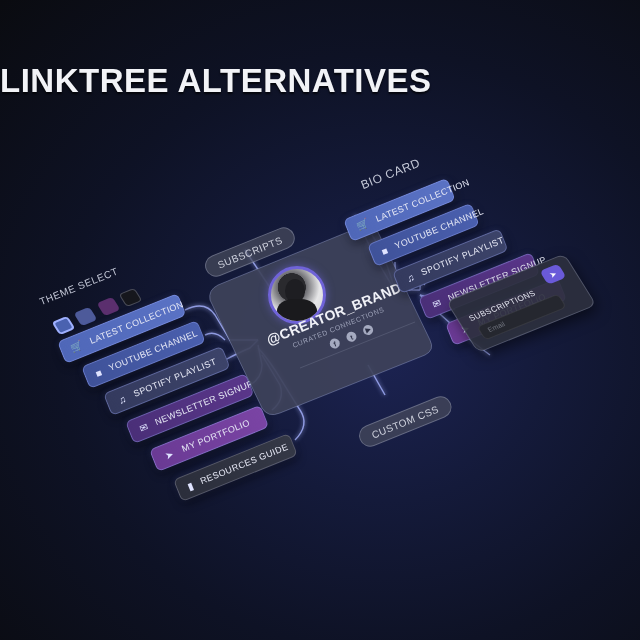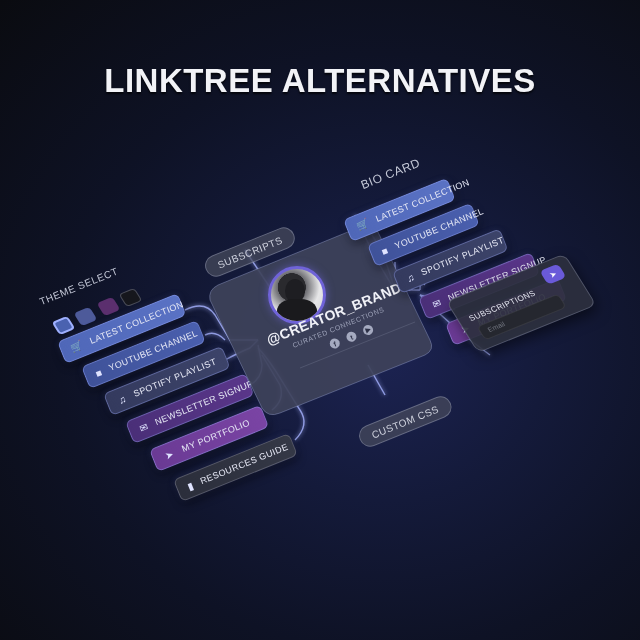--- a/index.html
+++ b/index.html
@@ -4,21 +4,21 @@
 <style>
   * { box-sizing: border-box; margin: 0; padding: 0; }
   html, body { width: 640px; height: 640px; overflow: hidden; }
   body {
     font-family: "Liberation Sans", "DejaVu Sans", sans-serif;
     background: radial-gradient(ellipse at 60% 55%, #1c2352 0%, #141a3a 30%, #0e1225 60%, #0a0b10 100%);
     color: #e8eaf2;
     position: relative;
   }
   .title {
-    position: absolute; top: 62px; left: 0; width: 640px; text-align: center;
+    position: absolute; top: 62px; left: 0; width: 640px; text-align: left;
     font-size: 33px; font-weight: 700; letter-spacing: 0.5px; color: #f2f3f7;
     text-shadow: 0 2px 2px rgba(0,0,0,0.7);
   }
   .scene { position: absolute; left: 0; top: 0; width: 640px; height: 640px; }
   svg.wires { position: absolute; left: 0; top: 0; }
   .pill {
     position: absolute; height: 24px; border-radius: 6px;
     display: flex; align-items: center; gap: 8px; padding: 0 10px;
     font-size: 9px; letter-spacing: 0.4px; color: #e6e8f5; white-space: nowrap;
     border: 1px solid rgba(160,175,255,0.35);

